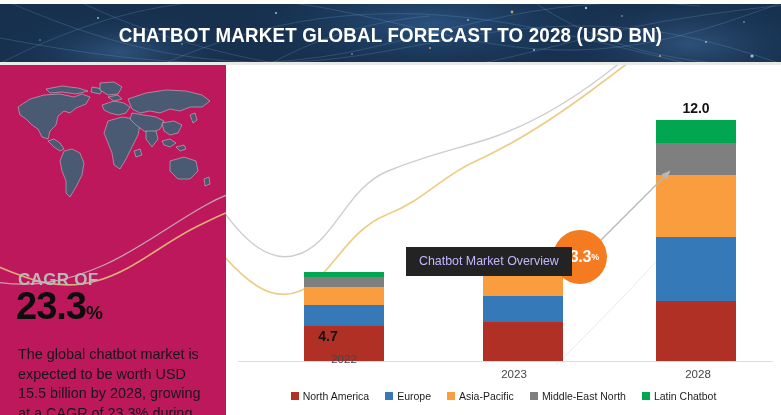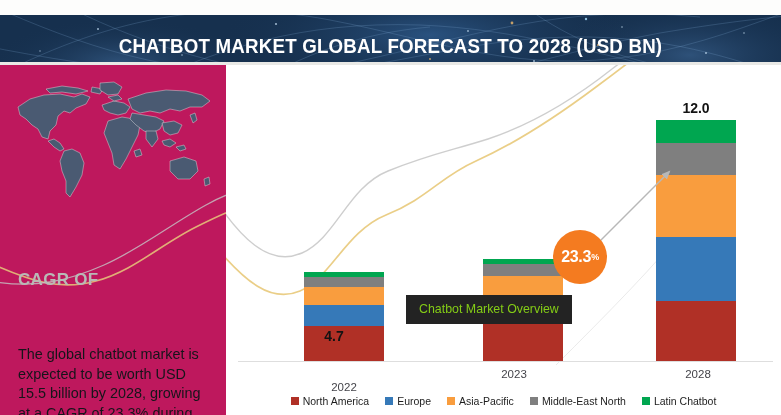--- a/index.html
+++ b/index.html
@@ -8,21 +8,21 @@
     font-family:"Liberation Sans", sans-serif;
     background:#ffffff;
   }
   .infographic{
     position:relative;width:781px;height:415px;
     background:#fdfdfc;
   }
 
   
   .header{
-    position:absolute;left:0;top:15px;width:781px;height:62px;
+    position:absolute;left:0;top:4px;width:781px;height:62px;
     background:#701a75;
     overflow:hidden;
   }
   .header-bg{position:absolute;left:0;top:0;width:781px;height:62px;}
   .header-title{
     position:absolute;left:0;top:0;width:781px;height:62px;
     display:flex;align-items:center;justify-content:center;
     color:#ffffff;
     font-size:19.5px;font-weight:bold;
     letter-spacing:0.2px;
@@ -81,45 +81,44 @@
     white-space:nowrap;
   }
   .cat-label{
     position:absolute;text-align:center;
     color:#44444a;font-size:11.5px;
     white-space:nowrap;
   }
 
   .overview-badge{
     position:absolute;
-    background:#232323;color:#84cc16;
+    background:#232323;color:#c4b5fd;
     font-size:12.4px;
     padding:7px 13px 8px 13px;
     white-space:nowrap;
     z-index:6;
-    margin-top:48px;
   }
 
   .cagr-bubble{
     position:absolute;
     width:54px;height:54px;border-radius:50%;
     background:#f47b20;
     display:flex;align-items:center;justify-content:center;
     color:#ffffff;font-size:16px;font-weight:bold;
     z-index:5;
     letter-spacing:-0.3px;
   }
   .cagr-bubble .pct-sm{font-size:9px;font-weight:bold;}
 
   .arrow-svg{position:absolute;left:345px;top:95px;width:120px;height:110px;z-index:4;}
 
   
   .legend{
     position:absolute;left:226px;top:390px;width:555px;height:22px;
-    display:flex;align-items:center;justify-content:center;
+    display:flex;align-items:flex-start;justify-content:center;
     gap:16px;
   }
   .legend-item{display:flex;align-items:center;gap:4px;}
   .legend-swatch{width:8px;height:8px;display:inline-block;}
   .legend-text{font-size:10.5px;color:#1d1d1d;white-space:nowrap;}
 </style>
 </head>
 <body>
 
 <div class="infographic">
@@ -218,20 +217,23 @@
         </g>
       </svg>
     </div>
 
     <svg class="curves-left" viewBox="0 0 226 120" preserveAspectRatio="none">
       <path d="M-10,78 C30,96 60,106 96,96 C134,86 162,58 200,40 C214,33 224,28 236,24" fill="none" stroke="#e8c97a" stroke-width="1.6" stroke-opacity="0.85"></path>
       <path d="M-10,96 C34,104 68,96 104,80 C140,64 170,40 206,20 C218,13 228,9 238,6" fill="none" stroke="#c6c6c6" stroke-width="1.3" stroke-opacity="0.8"></path>
     </svg>
 
     <div class="cagr-of">CAGR OF</div>
+    <div class="cagr-value">
+      <span>23.3</span><span class="pct">%</span>
+    </div>
     <div class="desc">The global chatbot market is expected to be worth USD 15.5 billion by 2028, growing at a CAGR of 23.3% during the forecast period.</div>
   </div>
 
   <div class="chart-area">
 
     <svg class="curves-mid" viewBox="0 0 555 300" preserveAspectRatio="none">
       <path d="M-20,170 C20,220 46,238 74,226 C104,214 120,166 160,150 C202,133 214,112 250,96
                C290,78 330,52 370,22 C400,0 420,-16 440,-32" fill="none" stroke="#e8c97a" stroke-width="1.7" stroke-opacity="0.9"></path>
       <path d="M-20,120 C14,176 44,202 76,188 C110,173 122,122 162,106 C204,89 224,86 262,74
                C304,60 348,34 386,4 C410,-14 424,-26 442,-40" fill="none" stroke="#c9c9c9" stroke-width="1.4" stroke-opacity="0.9"></path>
@@ -242,22 +244,22 @@
 
       <div class="axis-line"></div>
 
       <div class="bar" style="left:78px;bottom:54px;width:80px;">
         <div class="seg" style="height:5px;background:#00a650;"></div>
         <div class="seg" style="height:10px;background:#7f7f7f;"></div>
         <div class="seg" style="height:18px;background:#f99d3e;"></div>
         <div class="seg" style="height:21px;background:#3679b8;"></div>
         <div class="seg" style="height:35px;background:#b03026;"></div>
       </div>
-      <div class="bar-label" style="left:78px;top:263px;width:60px;">4.7</div>
-      <div class="cat-label" style="left:78px;top:288px;width:80px;margin-top:28px;">2022</div>
+      <div class="bar-label" style="left:72px;top:263px;width:60px;">4.7</div>
+      <div class="cat-label" style="left:78px;top:288px;width:80px;">2022</div>
 
       <div class="bar" style="left:257px;bottom:54px;width:80px;">
         <div class="seg" style="height:5px;background:#00a650;"></div>
         <div class="seg" style="height:12px;background:#7f7f7f;"></div>
         <div class="seg" style="height:20px;background:#f99d3e;"></div>
         <div class="seg" style="height:26px;background:#3679b8;"></div>
         <div class="seg" style="height:39px;background:#b03026;"></div>
       </div>
       <div class="bar-label" style="left:257px;top:246px;width:80px;"></div>
       <div class="cat-label" style="left:248px;top:303px;width:80px;">2023</div>

